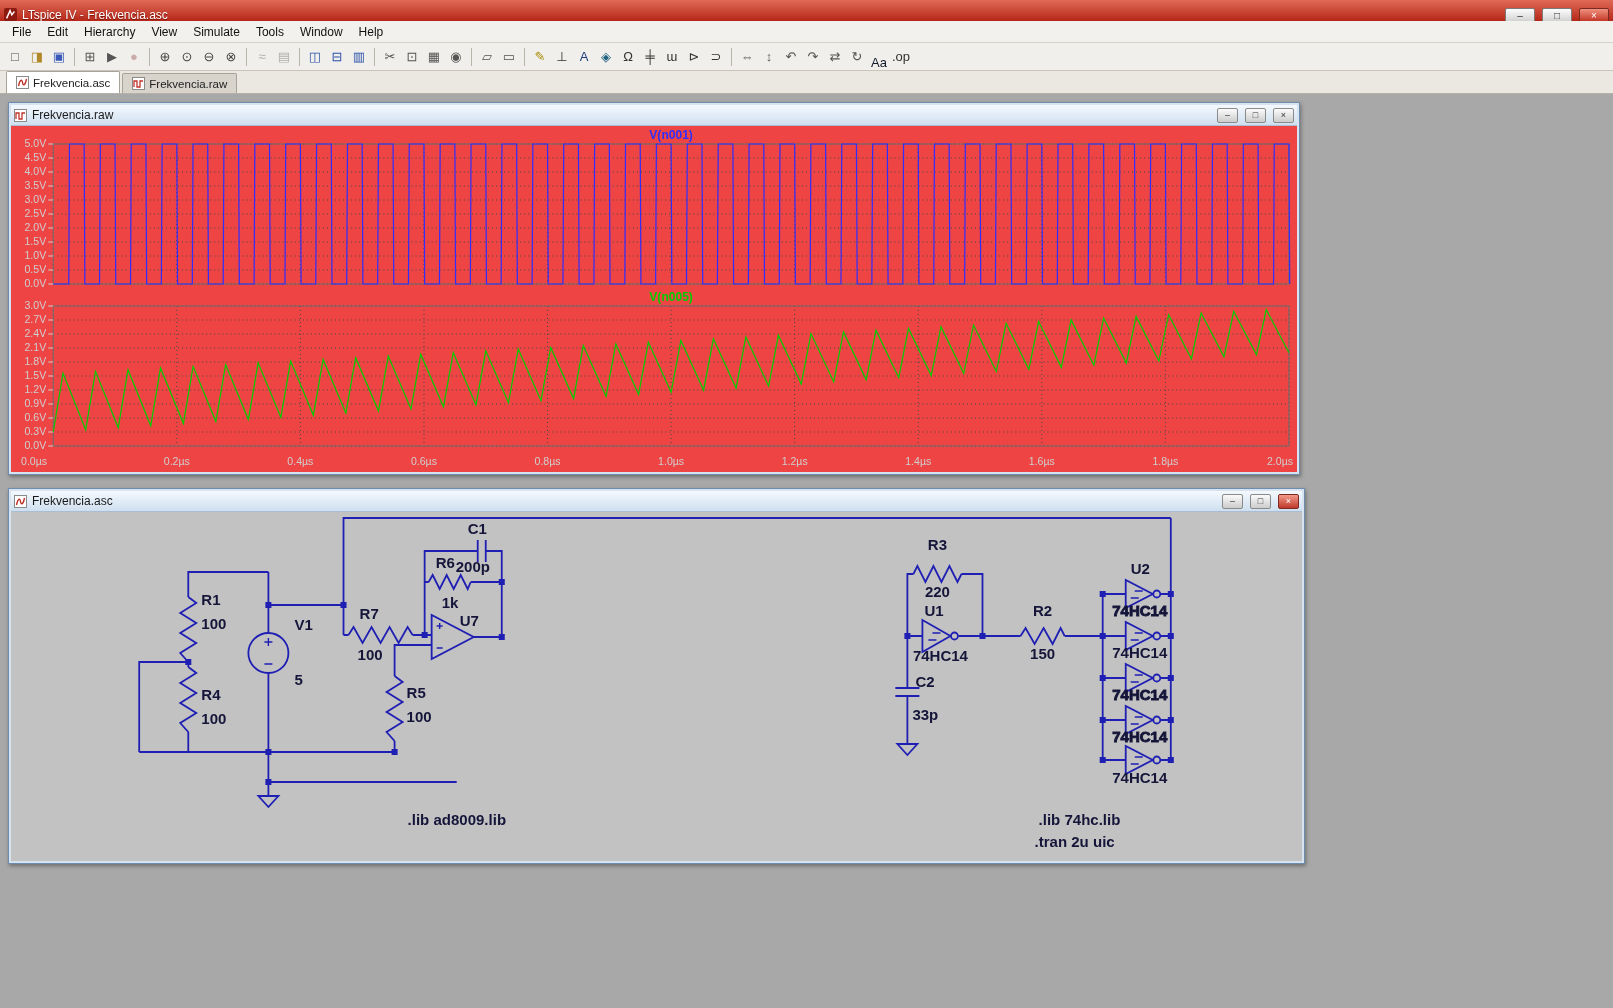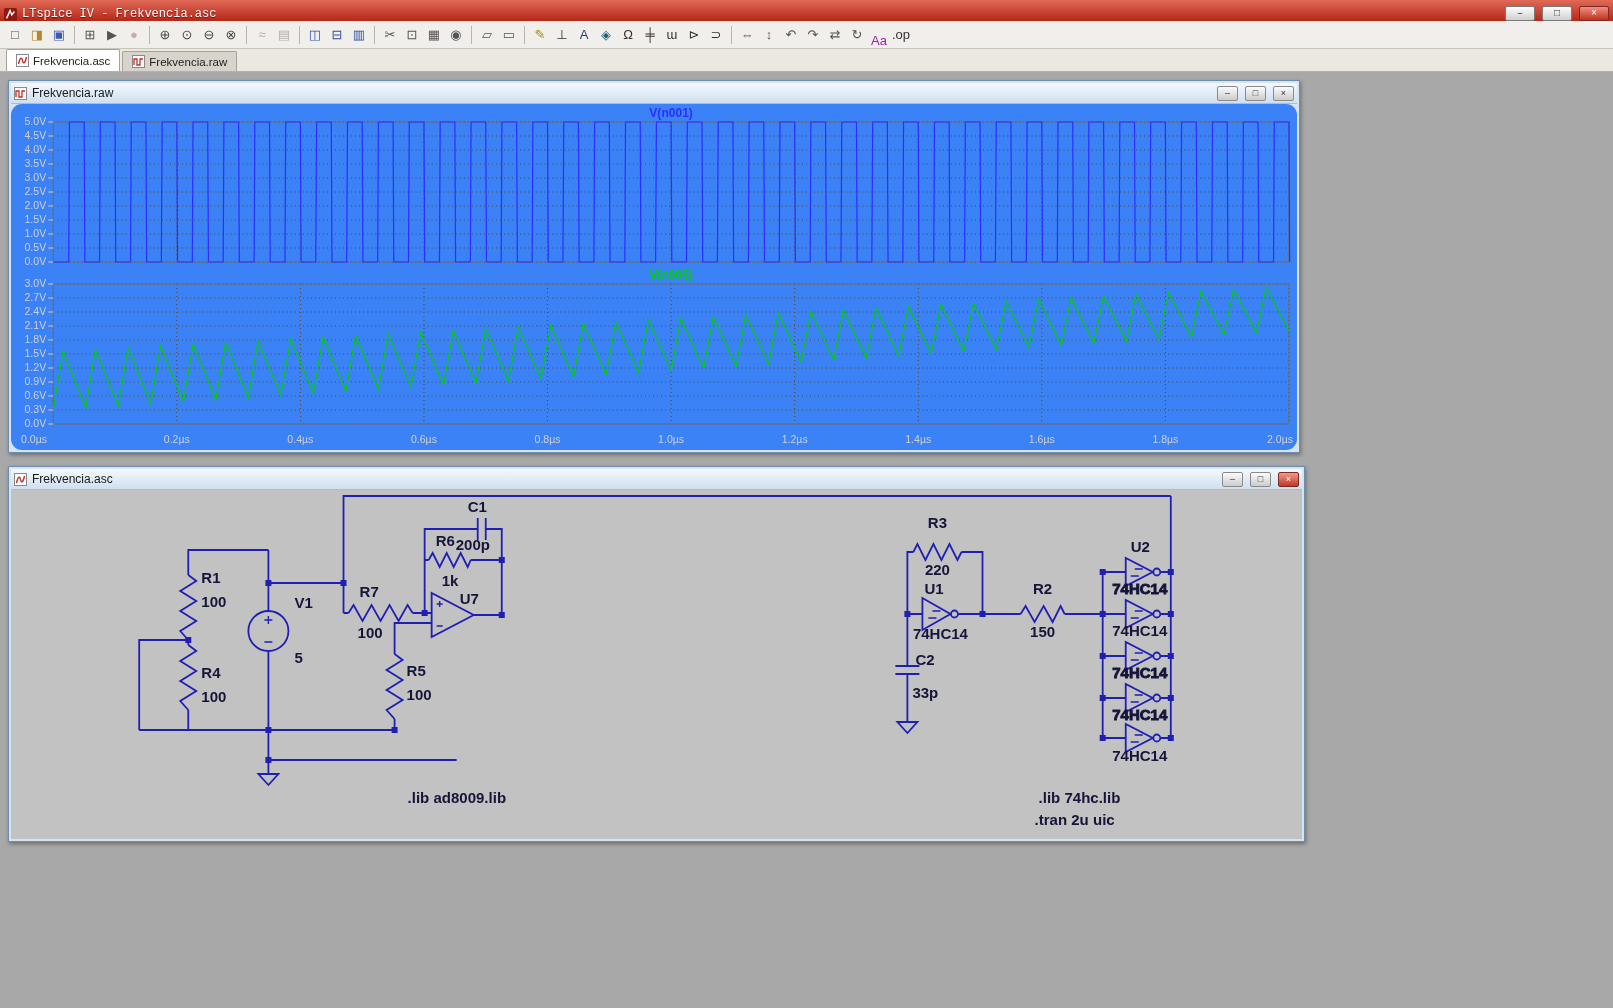--- a/index.html
+++ b/index.html
@@ -3,21 +3,21 @@
 <meta charset="utf-8">
 <style>
   * { box-sizing: border-box; }
   body {
     margin: 0; width: 1613px; height: 1008px; overflow: hidden;
     font-family: "Liberation Sans", sans-serif; background: #a8a8a8;
   }
   .app { position: relative; width: 100%; height: 100%; display: flex; flex-direction: column; }
 
   
-  .titlebar { height: 21px; background: linear-gradient(#e06a57,#b62718); display: flex; align-items: flex-end; padding: 0 4px; gap: 5px; font-family: Liberation Mono, monospace; }
+  .titlebar { height: 21px; background: linear-gradient(#e06a57,#b62718); display: flex; align-items: flex-start; padding: 8px 4px; gap: 5px; }
   .titlebar .ttl { color: #fff; font-size: 12px; text-shadow: 0 1px 1px #701008; }
   .tspacer { flex: 1; }
   .wbtn { width: 30px; height: 15px; margin-left: 2px; background: linear-gradient(#fdfdfd,#cfcfcf); border: 1px solid #7a7a7a; border-radius: 2px; font-size: 10px; line-height: 12px; display: flex; align-items: center; justify-content: center; color: #333; }
   .wbtn.close { background: linear-gradient(#f0917f,#c03020); color: #fff; border-color: #7a2a20; }
 
   
   .menubar { height: 22px; background: #f2f1ee; display: flex; align-items: center; padding-left: 4px; border-bottom: 1px solid #d5d2ca; font-size: 12px; color: #111; }
   .mitem { padding: 3px 8px; }
 
   
@@ -34,21 +34,21 @@
 
   
   .mdi { flex: 1; position: relative; background: #a8a8a8; }
   .win { position: absolute; background: #d7e3f0; border: 1px solid #6e8cac; padding: 2px; box-shadow: 1px 2px 4px rgba(0,0,0,0.35); }
   .wtitle { height: 21px; display: flex; align-items: center; gap: 5px; padding: 0 3px; background: linear-gradient(#f4f9fe,#cfdfef); font-size: 12px; color: #1a1a1a; border-bottom: 1px solid #aabdd2; }
   .wicon { width: 13px; height: 13px; }
   .mspacer { flex: 1; }
   .mbtn { width: 21px; height: 15px; margin-left: 2px; background: linear-gradient(#fbfbfb,#cccccc); border: 1px solid #8a8a8a; border-radius: 2px; font-size: 9px; display: flex; align-items: center; justify-content: center; color: #333; }
   .mbtn.closered { background: linear-gradient(#f2998a,#c0392b); color: #fff; border-color: #7a2a20; }
 
-  .wavebody { background: #3b82f6; padding: 2px 2px 0 2px; border-radius: 11px; }
+  .wavebody { background: #ef4444; padding: 2px 2px 0 2px; }
   .pane { display: block; width: 100%; height: 162px; }
   #xaxis { display: block; width: 100%; height: 20px; }
 
   .schembody { background: #c2c2c2; }
   #schsvg { display: block; width: 100%; height: 349px; }
 
   
   .grid { stroke: #484848; stroke-dasharray: 1 3; fill: none; }
   .pborder { fill: none; stroke: #6e6e6e; stroke-width: 1; }
   .tick { fill: #cfcfcf; font-size: 10.5px; font-family: "Liberation Sans", sans-serif; }
@@ -78,20 +78,30 @@
       <rect width="15" height="15" rx="2" fill="#8c1a10"></rect>
       <path d="M3,12 L7,3 L9,8 L12,4" stroke="#fff" fill="none" stroke-width="1.6"></path>
     </svg>
     <span class="ttl">LTspice IV - Frekvencia.asc</span>
     <div class="tspacer"></div>
     <div class="wbtn">–</div>
     <div class="wbtn">□</div>
     <div class="wbtn close">×</div>
   </div>
 
+  <div class="menubar">
+      <div class="mitem">File</div>
+      <div class="mitem">Edit</div>
+      <div class="mitem">Hierarchy</div>
+      <div class="mitem">View</div>
+      <div class="mitem">Simulate</div>
+      <div class="mitem">Tools</div>
+      <div class="mitem">Window</div>
+      <div class="mitem">Help</div>
+    </div>
 
   <div class="toolbar">
       <div class="tbtn" style="color: rgb(85, 85, 85);">□</div>
       <div class="tbtn" style="color: rgb(176, 136, 40);">◨</div>
       <div class="tbtn" style="color: rgb(58, 88, 184);">▣</div>
       <div class="tsep"></div>
       <div class="tbtn" style="color: rgb(85, 85, 85);">⊞</div>
       <div class="tbtn" style="color: rgb(85, 85, 85);">▶</div>
       <div class="tbtn tdis" style="color: rgb(136, 51, 51);">●</div>
       <div class="tsep"></div>
@@ -124,21 +134,21 @@
       <div class="tbtn" style="color: rgb(51, 51, 51);">ɯ</div>
       <div class="tbtn" style="color: rgb(51, 51, 51);">⊳</div>
       <div class="tbtn" style="color: rgb(51, 51, 51);">⊃</div>
       <div class="tsep"></div>
       <div class="tbtn" style="color: rgb(85, 85, 85);">⇔</div>
       <div class="tbtn" style="color: rgb(85, 85, 85);">↕</div>
       <div class="tbtn" style="color: rgb(85, 85, 85);">↶</div>
       <div class="tbtn" style="color: rgb(85, 85, 85);">↷</div>
       <div class="tbtn" style="color: rgb(85, 85, 85);">⇄</div>
       <div class="tbtn" style="color: rgb(85, 85, 85);">↻</div>
-      <div class="tbtn" style="color: #a21caf; margin-top: 12px;">Aa</div>
+      <div class="tbtn" style="color: #0f172a; margin-top: 12px;">Aa</div>
       <div class="tbtn" style="color: rgb(51, 51, 51);">.op</div>
     </div>
 
   <div class="tabbar">
     <div class="tab active">
       <svg class="tabicon" viewBox="0 0 13 13">
         <rect x="0.5" y="0.5" width="12" height="12" fill="#fff" stroke="#8a8a8a"></rect>
         <path d="M2.5,10 C4,3 6,3 6.5,6.5 C7,10 9,10 10.5,3" stroke="#c03028" fill="none" stroke-width="1.4"></path>
       </svg>
       <span>Frekvencia.asc</span>

